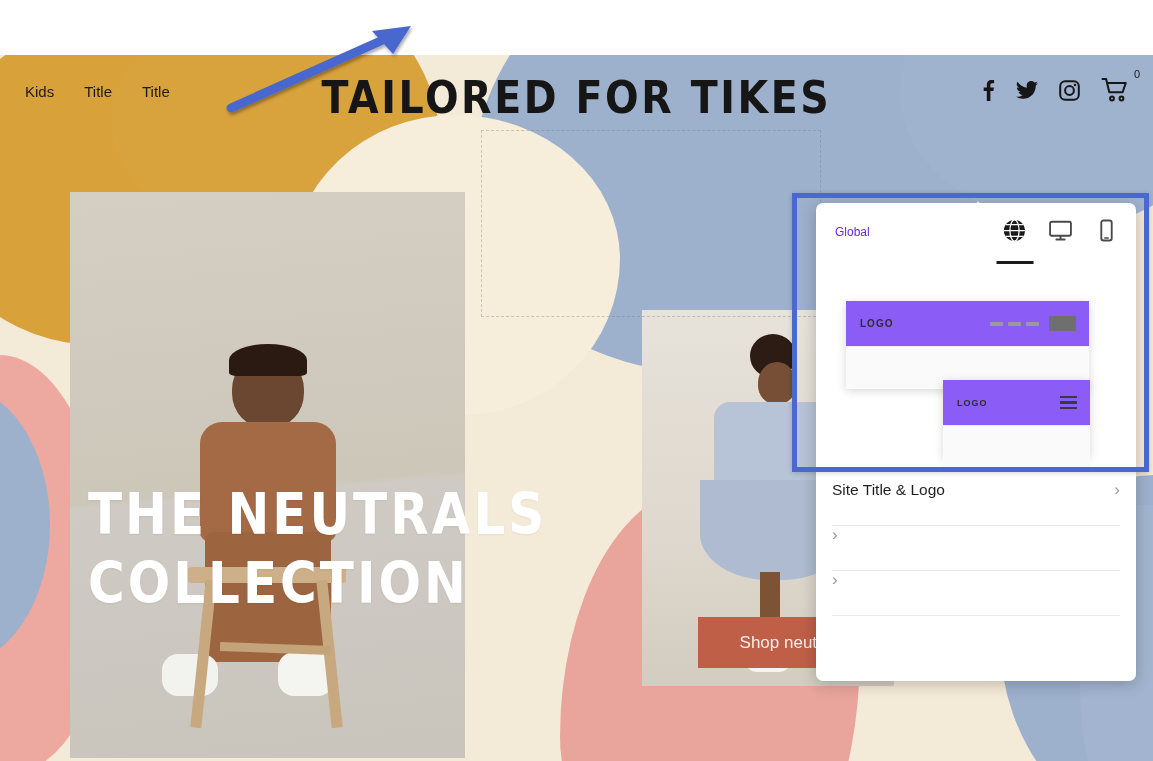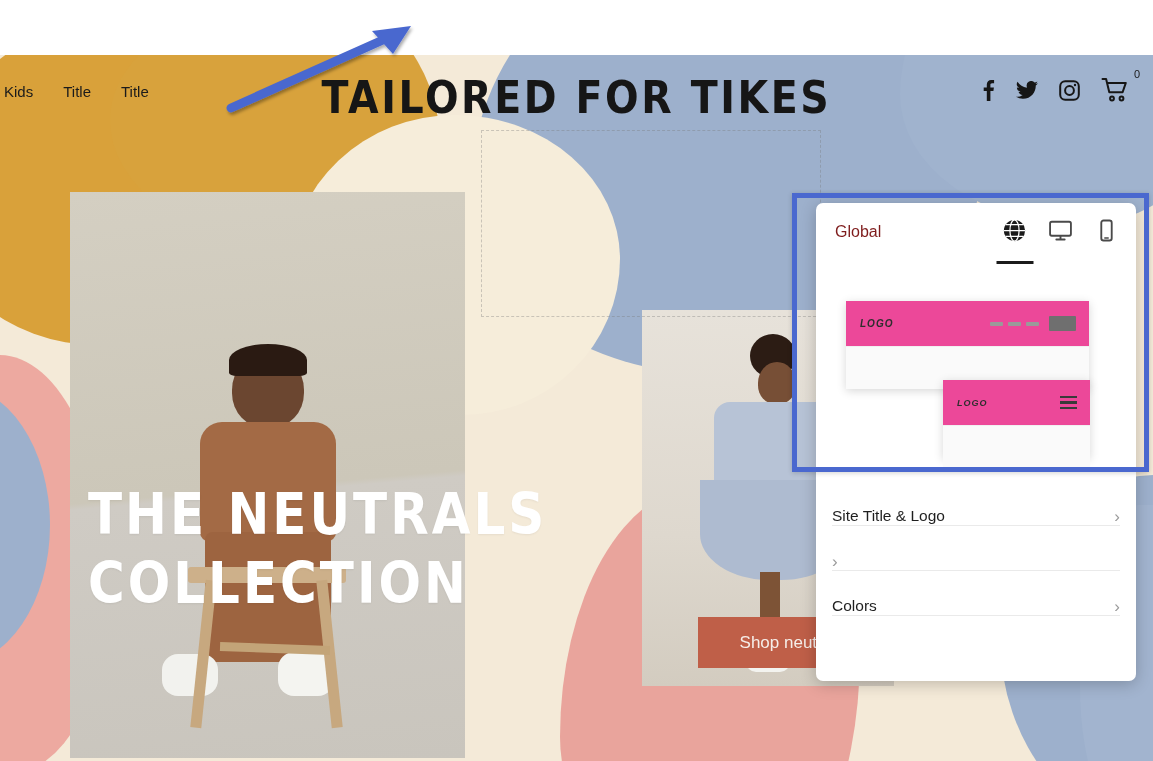--- a/index.html
+++ b/index.html
@@ -41,21 +41,21 @@
   .canvas { position: absolute; left: 0; top: 55px; width: 1153px; height: 706px; overflow: hidden; }
 
   .paint-bg { position: absolute; inset: 0; background: #f4ead8; }
   .blob { position: absolute; }
 
   
   .site-header {
     position: absolute; left: 0; top: 0; width: 1153px; height: 77px;
     display: flex; align-items: center; z-index: 20;
   }
-  .site-nav { position: absolute; left: 4px; top: 28px; display: flex; gap: 30px; }
+  .site-nav { position: absolute; left: 25px; top: 28px; display: flex; gap: 30px; }
   .site-nav a {
     font-size: 15px; color: #1b1b1b; text-decoration: none;
     font-family: "Liberation Sans", sans-serif;
   }
   .site-title {
     position: absolute; left: 0; right: 0; top: 17px;
     text-align: center;
     font-family: "DejaVu Sans", sans-serif;
     font-weight: bold;
     font-size: 38px;
@@ -112,35 +112,34 @@
     border-radius: 7px;
     box-shadow: 0 3px 16px rgba(0,0,0,.22);
     z-index: 40;
     overflow: hidden;
   }
   .panel-head {
     height: 58px; display: flex; align-items: center;
     padding: 0 17px 0 19px;
     position: relative;
   }
-  .panel-head-title { font-size: 16px; color: #7f1d1d; flex: 1; }
+  .panel-head-title { font-size: 12px; color: #6d28d9; flex: 1; }
   .panel-tabs { display: flex; align-items: center; gap: 21px; }
   .panel-tab { position: relative; cursor: pointer; display: flex; align-items: center; }
   .panel-tab .underline {
     position: absolute; left: 50%; transform: translateX(-50%);
     bottom: -17px; width: 37px; height: 3px; background: #1b1b1b;
   }
 
   .preview-area {
     position: relative; height: 200px; margin: 6px 16px 0 16px;
   }
   .mini-card {
-    position: absolute; background: #ec4899;
+    position: absolute; background: #8b5cf6;
     box-shadow: 0 2px 9px rgba(0,0,0,.16);
-    font-style: italic;
   }
   .mini-desktop { left: 14px; top: 34px; width: 243px; height: 88px; }
   .mini-desktop .bar {
     height: 46px; display: flex; align-items: center;
     padding: 0 13px 0 14px; border-bottom: 1px solid #f0f0f0;
   }
   .mini-mobile { left: 111px; top: 113px; width: 147px; height: 78px; }
   .mini-mobile .bar {
     height: 46px; display: flex; align-items: center;
     padding: 0 13px 0 14px; border-bottom: 1px solid #f0f0f0;
@@ -151,21 +150,21 @@
   .mini-mobile .mini-logo { font-size: 9px; }
   .mini-nav { display: flex; align-items: center; gap: 5px; }
   .mini-nav .dash { width: 13px; height: 4px; background: #9a9a9a; border-radius: 1px; }
   .mini-nav .btn { width: 27px; height: 15px; background: #6f6f6f; border-radius: 1px; margin-left: 5px; }
   .mini-body { background: #fafafa; height: 42px; }
   .hamburger { display: flex; flex-direction: column; gap: 3px; }
   .hamburger i { display: block; width: 17px; height: 2.4px; background: #3a3a3a; }
 
   .panel-list { margin: 14px 16px 0 16px; }
   .panel-row {
-    height: 45px; display: flex; align-items: flex-end;
+    height: 45px; display: flex; align-items: flex-start;
     border-bottom: 1px solid #eaeaea;
     cursor: pointer;
   }
   .panel-row .label { flex: 1; font-size: 15.5px; color: #1f1f1f; }
   .chev { color: #9b9b9b; font-size: 17px; line-height: 1; }
 
   .toggle {
     width: 31px; height: 17px; border-radius: 9px;
     background: #6e6e6e; position: relative; cursor: pointer;
   }
@@ -347,21 +346,20 @@
         <div class="panel-row">
           <span class="label">Site Title &amp; Logo</span>
           <span class="chev">›</span>
         </div>
 
         <div class="panel-row">
           <span class="chev">›</span>
         </div>
 
         <div class="panel-row">
-          <span class="label">Colors</span>
           <span class="chev">›</span>
         </div>
 
       </div>
     </div>
 
   </div>
 
   <div class="sel-box"></div>
 

